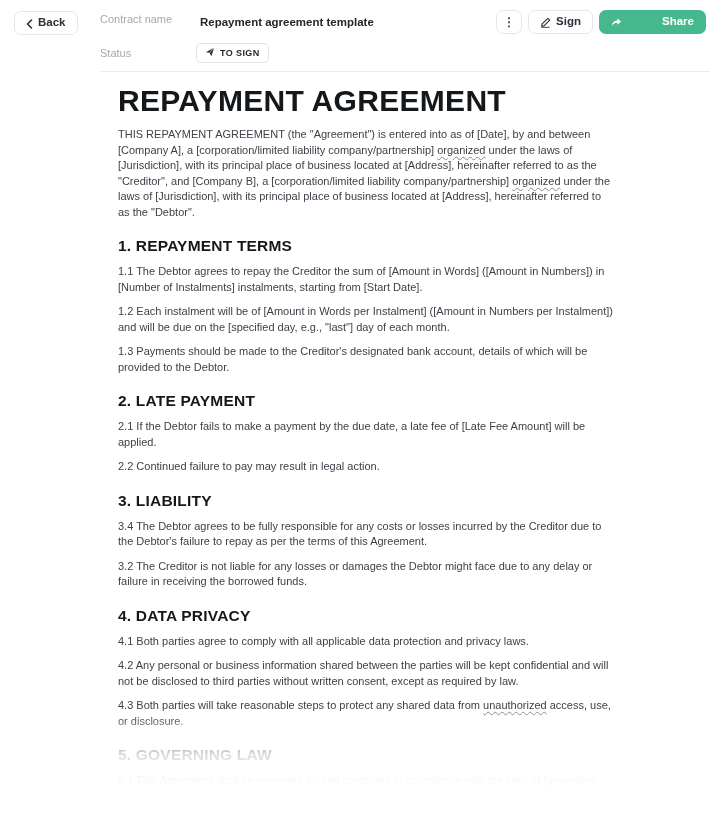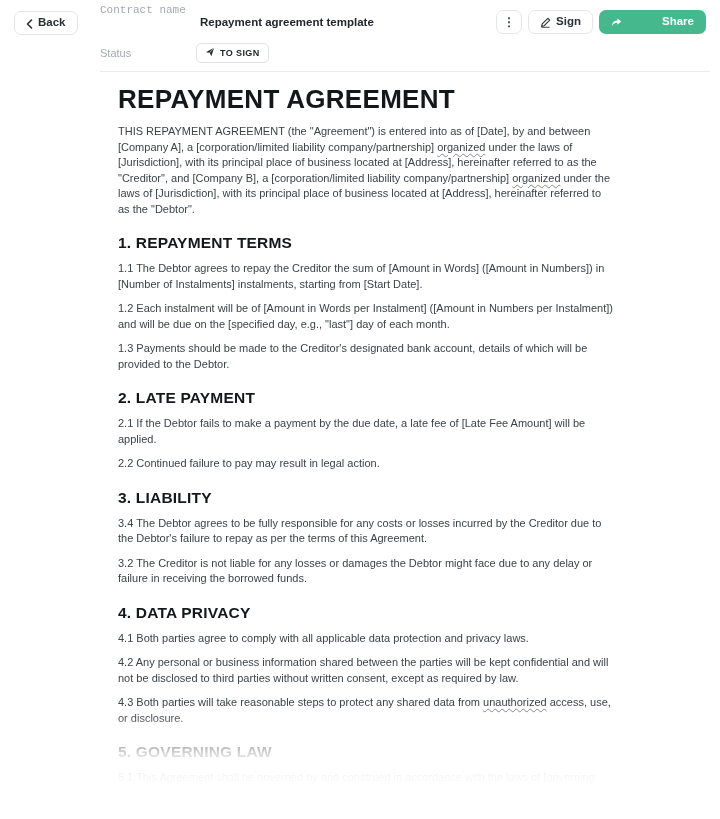--- a/index.html
+++ b/index.html
@@ -9,40 +9,40 @@
 
   
   .toolbar { position: relative; height: 72px; background: #fff; }
   .btn { display: inline-flex; align-items: center; gap: 5px; background: #fff;
     border: 1px solid #e4e7ea; border-radius: 7px; padding: 5px 11px;
     font-size: 11.5px; font-weight: 600; color: #2b3036; cursor: pointer;
     font-family: "Liberation Sans", sans-serif; line-height: 1; }
   .btn svg { display: block; }
   .back-btn { position: absolute; left: 14px; top: 11px; align-items: flex-end; }
   .meta-label { position: absolute; left: 100px; font-size: 11px; color: #a3a9b1; }
-  .meta-label.row1 { top: 4px; font-family: Liberation Mono, monospace; }
+  .meta-label.row1 { top: 13px; }
   .meta-label.row2 { top: 47px; }
   .contract-title { position: absolute; left: 200px; top: 16px; font-size: 11.5px;
     font-weight: 600; color: #23272c; }
   .right-controls { position: absolute; right: 14px; top: 10px; display: flex; gap: 6px; }
   .kebab-btn { width: 26px; justify-content: center; padding: 5px 0;
     font-size: 12px; font-weight: 700; color: #3a3f45; }
   .share-btn { border: none; color: #fff; font-weight: 600; padding: 6px 12px; gap: 40px; }
   .status-badge { position: absolute; left: 196px; top: 43px; display: inline-flex;
     align-items: center; gap: 5px; border: 1px solid #e0e3e7; border-radius: 5px;
     background: #fff; padding: 3px 8px; font-size: 9px; font-weight: 700;
     letter-spacing: 0.4px; color: #23272c; justify-content: flex-end; }
   .divider { position: absolute; left: 100px; right: 10px; bottom: 0; height: 1px;
     background: #e9ebee; }
 
   
   .doc-scroll { position: absolute; top: 72px; left: 0; right: 0; bottom: 0;
     background: #fff; }
   .doc { padding: 12px 0 0 118px; width: 614px; }
-  .doc-title { font-size: 26px; font-weight: 800; letter-spacing: 0.3px;
+  .doc-title { font-size: 30px; font-weight: 800; letter-spacing: 0.3px;
     color: #15181b; margin-bottom: 9px; }
   .doc p { width: 496px; font-size: 11px; line-height: 15.5px; color: #3c4249;
     margin-bottom: 9px; }
   .sec-heading { font-size: 15.5px; font-weight: 800; letter-spacing: 0.2px;
     color: #15181b; margin-top: 17px; margin-bottom: 9px; }
   .squiggle { text-decoration: underline; text-decoration-style: wavy;
     text-decoration-color: rgba(122,118,118,0.85); text-decoration-thickness: 1px;
     text-underline-offset: 2px; }
 
   .bottom-fade { position: absolute; left: 0; right: 0; bottom: 0; height: 107px;

